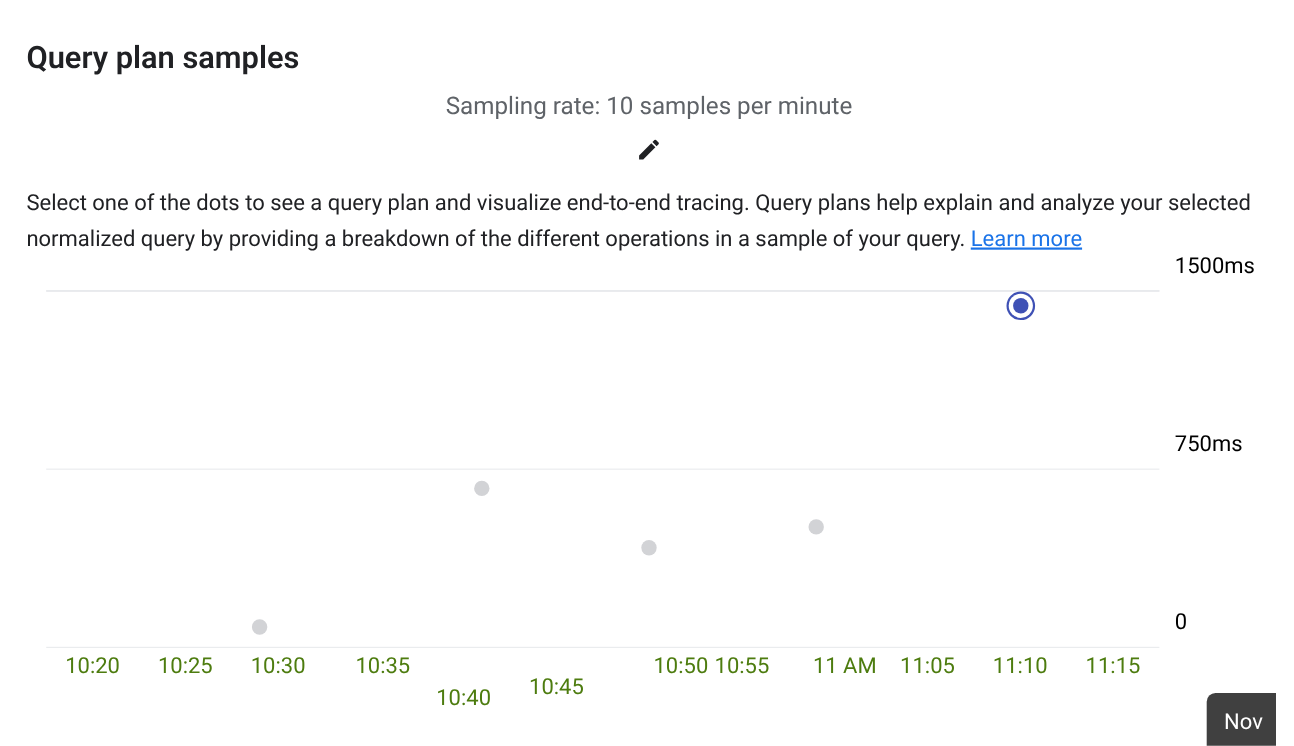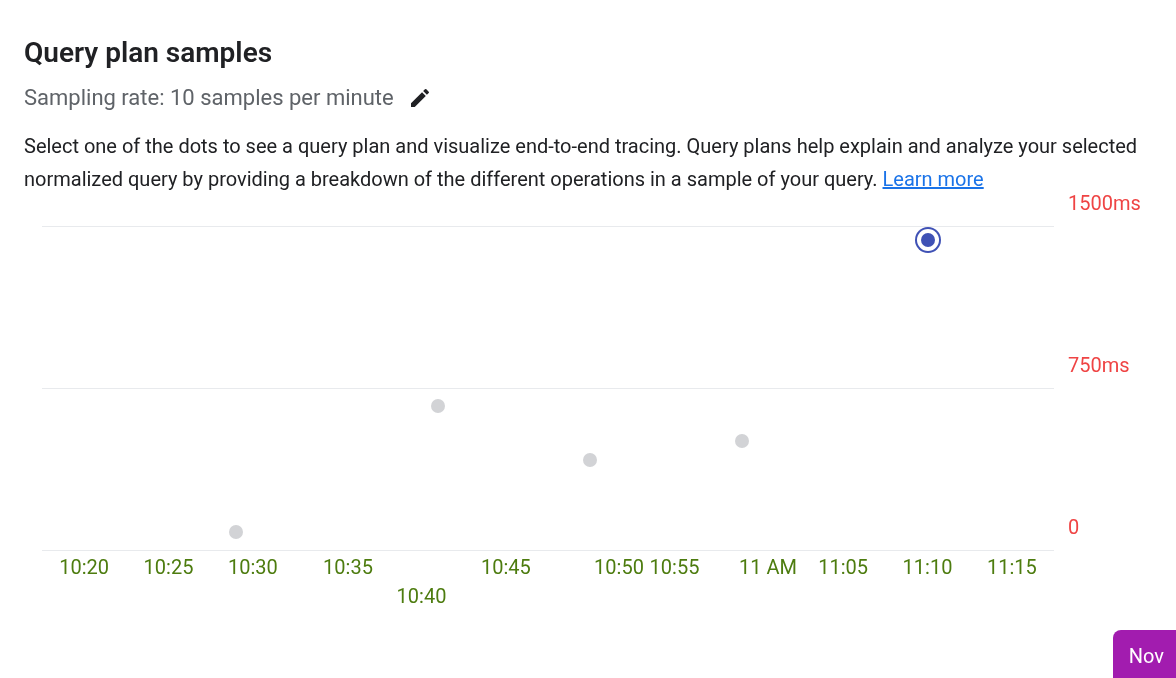--- a/index.html
+++ b/index.html
@@ -20,20 +20,21 @@
     font-size: 28px;
     font-weight: 600;
     letter-spacing: 0;
     margin: 0 0 16px 0;
   }
   .subtitle-row {
     display: flex;
     align-items: center;
     gap: 14px;
     margin-bottom: 18px;
+    flex-direction: column;
   }
   .subtitle {
     font-size: 22px;
     color: #5f6368;
   }
   .edit-icon svg { display: block; }
   .desc {
     font-size: 20px;
     line-height: 1.65;
     color: #202124;
@@ -61,21 +62,21 @@
     left: 0; right: 0;
     height: 0;
     border-top: 1px solid #e8eaed;
   }
   .y-label {
     position: absolute;
     left: 100%;
     transform: translateY(-50%);
     padding-left: 14px;
     font-size: 20px;
-    color: #ef4444;
+    color: #000000;
     white-space: nowrap;
   }
   .dot {
     position: absolute;
     width: 14px;
     height: 14px;
     border-radius: 50%;
     background: #d2d3d6;
     transform: translate(-50%, 50%); 
     cursor: pointer;
@@ -93,23 +94,23 @@
   .x-tick {
     position: absolute;
     top: 0;
     transform: translateX(-50%);
     font-size: 20px;
     color: #4d7c0f;
     white-space: nowrap;
   }
   .toast {
     position: absolute;
-    right: 0;
+    right: 16px;
     bottom: 0;
-    background: #a21caf;
+    background: #404040;
     color: #fff;
     font-size: 20px;
     padding: 14px 12px 10px 16px;
     border-radius: 8px 0 0 0;
   }
 </style>
 </head>
 <body>
 
 <div class="page">
@@ -143,21 +144,21 @@
         <div class="dot" style="left: 548.167px; bottom: 90.72px;"></div>
         <div class="dot" style="left: 699.967px; bottom: 110.16px;"></div>
         <div class="dot selected" style="left: 885.5px; bottom: 311.04px;"></div>
       </div>
     <div class="x-axis" id="xaxis">
         <div class="x-tick" style="left: 42.1667px;">10:20</div>
         <div class="x-tick" style="left: 126.5px;">10:25</div>
         <div class="x-tick" style="left: 210.833px;">10:30</div>
         <div class="x-tick" style="left: 306px; text-align: right;">10:35</div>
         <div class="x-tick" style="left: 379.5px; margin-top: 29px;">10:40</div>
-        <div class="x-tick" style="left: 463.833px;">10:45</div>
+        <div class="x-tick" style="left: 463.833px; margin-top: 19px;">10:45</div>
         <div class="x-tick" style="left: 577px;">10:50</div>
         <div class="x-tick" style="left: 632.5px;">10:55</div>
         <div class="x-tick" style="left: 726px;">11 AM</div>
         <div class="x-tick" style="left: 801.167px;">11:05</div>
         <div class="x-tick" style="left: 885.5px;">11:10</div>
         <div class="x-tick" style="left: 969.833px;">11:15</div>
       </div>
   </div>
 </div>
 

